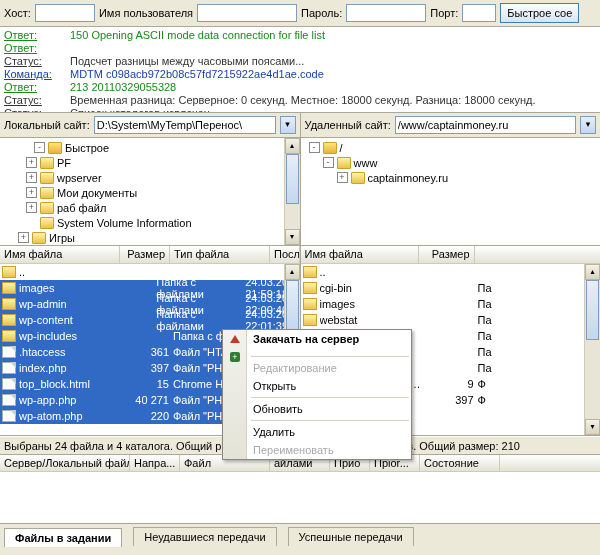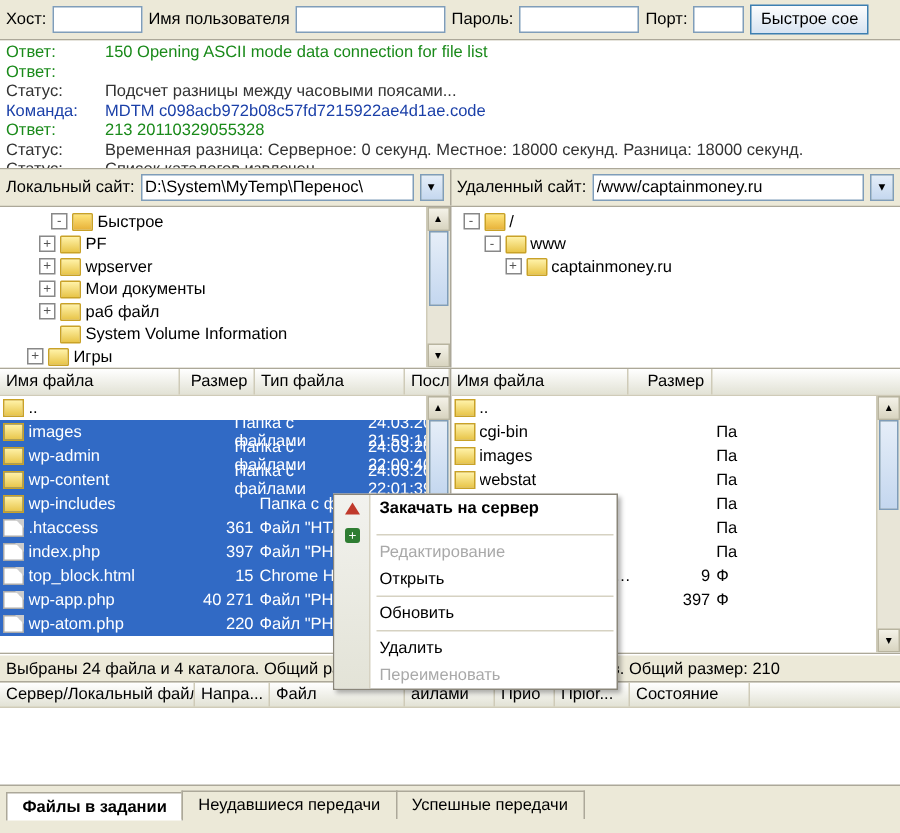--- a/index.html
+++ b/index.html
@@ -3,21 +3,21 @@
 <meta charset="utf-8">
 <style>
 * { box-sizing: border-box; margin: 0; padding: 0; font-family: Tahoma, sans-serif; font-size: 11px; }
 body { background: #ece9d8; width: 600px; height: 555px; overflow: hidden; position: relative; }
 .topbar { display: flex; align-items: center; padding: 3px 4px; gap: 4px; background: #ece9d8; border-bottom: 1px solid #aca899; }
 .topbar label { white-space: nowrap; }
 .topbar input { border: 1px solid #7f9db9; height: 18px; padding: 1px 2px; background: #fff; }
 .topbar button { background: linear-gradient(#fdfdfd,#d7e4f2); border: 1px solid #3c7fb1; padding: 2px 6px; height: 20px; color: #000; white-space: nowrap; overflow: hidden; }
 .log { background: #fff; height: 86px; padding: 2px 4px; overflow: hidden; border-bottom: 1px solid #aca899; }
 .log-row { display: flex; gap: 10px; color: #333; line-height: 13px; }
-.log-row .k { width: 56px; flex: 0 0 56px; }
+.log-row .k { width: 56px; flex: 0 0 56px; text-decoration: underline; }
 .log-row.green .v, .log-row.green .k { color: #1a8a1a; }
 .log-row.blue .v, .log-row.blue .k { color: #1a3fa8; }
 .paths { display: flex; border-bottom: 1px solid #aca899; }
 .path-pane { flex: 1; display: flex; align-items: center; padding: 3px 4px; gap: 4px; background: #ece9d8; }
 .path-pane + .path-pane { border-left: 1px solid #aca899; }
 .path-pane input { flex: 1; border: 1px solid #7f9db9; height: 18px; padding: 1px 2px; background: #fff; }
 .dropbtn { width: 16px; height: 18px; border: 1px solid #7f9db9; background: linear-gradient(#e6eef8,#c4d7ef); text-align: center; line-height: 14px; font-size: 9px; }
 .trees { display: flex; height: 108px; border-bottom: 1px solid #aca899; }
 .tree { flex: 1; background: #fff; overflow: hidden; padding: 2px 0; position: relative; }
 .tree + .tree { border-left: 1px solid #aca899; }
@@ -44,21 +44,21 @@
 .fic { background: #fff; border: 1px solid #aaa; position: relative; }
 .fic::after { content:""; position:absolute; right:-1px; top:-1px; border:3px solid transparent; border-top-color:#ccc; border-right-color:#ccc; }
 .fname { overflow: hidden; white-space: nowrap; text-overflow: ellipsis; }
 .statusbar { background: #ece9d8; border-top: 1px solid #fff; padding: 2px 4px; height: 18px; display: flex; align-items: center; white-space: nowrap; overflow: hidden; }
 .splitstatus { display: flex; }
 .splitstatus .statusbar { flex: 1; }
 .splitstatus .statusbar + .statusbar { border-left: 1px solid #aca899; }
 .qhdr { display: flex; background: linear-gradient(#fff,#e2e2d5); border-top: 1px solid #aca899; border-bottom: 1px solid #cfcbb8; height: 18px; }
 .qhdr .col { border-right: 1px solid #cfcbb8; padding: 2px 4px; overflow: hidden; white-space: nowrap; }
 .queue { background: #fff; height: 52px; border-bottom: 1px solid #aca899; }
-.tabs { display: flex; align-items: flex-end; background: #ece9d8; height: 22px; padding-left: 4px; gap: 0; }
+.tabs { display: flex; align-items: flex-end; background: #ece9d8; height: 22px; padding-left: 4px; gap: 12px; }
 .tab { border: 1px solid #aca899; border-bottom: none; padding: 3px 10px; background: #ece9d8; margin-right: -1px; position: relative; }
 .tab.active { background: #fff; font-weight: bold; top: 1px; }
 .ctx { position: absolute; left: 222px; top: 329px; width: 190px; background: #fff; border: 1px solid #8a867a; box-shadow: 2px 2px 3px rgba(0,0,0,.3); z-index: 50; }
 .ctx .iconcol { position: absolute; left: 0; top: 0; bottom: 0; width: 24px; background: linear-gradient(#f2f2ee,#e3e3d7); border-right: 1px solid #d6d2c2; }
 .ctx .mi { position: relative; padding: 3px 8px 3px 30px; white-space: nowrap; }
 .ctx .mi.bold { font-weight: bold; }
 .ctx .mi.dis { color: #a9a9a9; }
 .ctx .sep { height: 1px; background: #d6d2c2; margin: 2px 2px 2px 28px; }
 .ctx .mic { position: absolute; left: 4px; top: 2px; width: 16px; height: 14px; display: flex; align-items: center; justify-content: center; }
 .arrow-up { width:0;height:0;border-left:5px solid transparent;border-right:5px solid transparent;border-bottom:8px solid #c0392b; }

